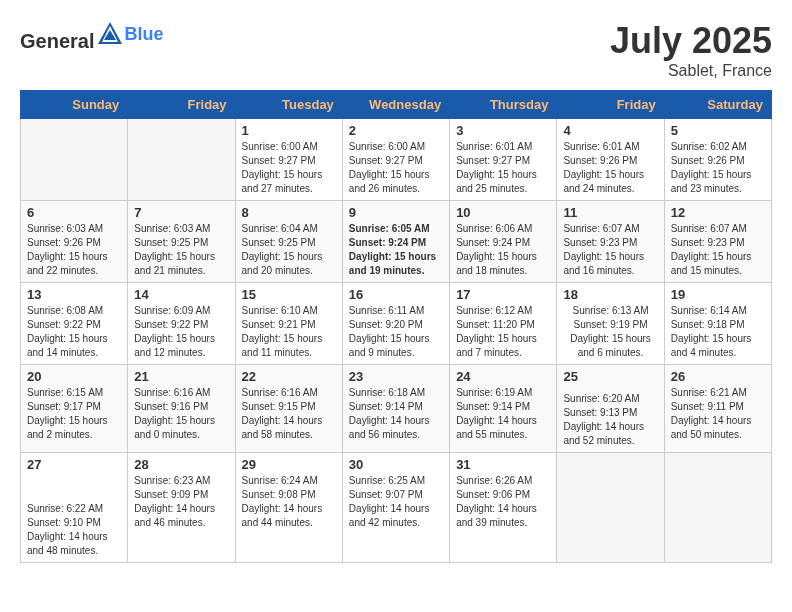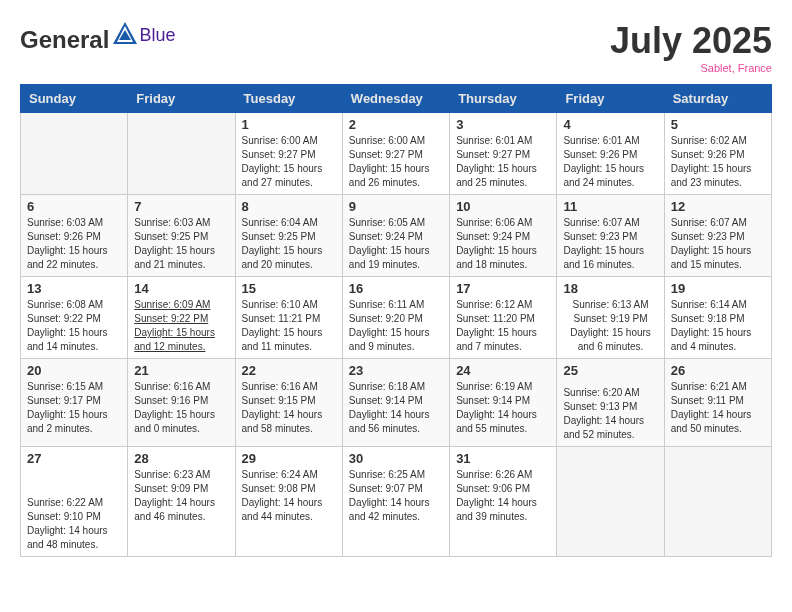--- a/index.html
+++ b/index.html
@@ -27,32 +27,32 @@
     }
     .title-block {
       text-align: right;
     }
     .month-year {
       font-size: 36px;
       font-weight: bold;
       color: #333;
     }
     .location {
-      font-size: 11px;
-      color: #ec4899;
+      font-size: 16px;
+      color: #404040;
     }
     .calendar {
       width: 100%;
       border-collapse: collapse;
       border: 1px solid #ccc;
     }
     .calendar th {
       background-color: #1a5aab;
-      color: #e5e5e5;
-      text-align: left;
+      color: #fdba74;
+      text-align: right;
       padding: 6px 8px;
       font-size: 13px;
       border: 1px solid #1a5aab;
     }
     .calendar td {
       vertical-align: top;
       padding: 4px 6px;
       border: 1px solid #ccc;
       width: 107px;
       min-height: 80px;
@@ -76,28 +76,28 @@
     .empty-cell {
       background: #f5f5f5 !important;
     }
   </style>
 </head>
 <body>
 
 <div class="header">
   <div class="logo">
     <span>
-      <span style="font-size:24px;font-weight:bold;color:#333;">General</span><svg class="logo-icon" viewBox="0 0 28 28" xmlns="http://www.w3.org/2000/svg">
+      <span style="font-size:20px;font-weight:bold;color:#333;">General</span><svg class="logo-icon" viewBox="0 0 28 28" xmlns="http://www.w3.org/2000/svg">
         <polygon points="14,2 26,24 2,24" fill="#1a5aab"></polygon>
         <polygon points="14,6 22,22 6,22" fill="#fff"></polygon>
         <polygon points="14,10 20,20 8,20" fill="#1a5aab"></polygon>
       </svg>
     </span>
     <br>
-    <span style="font-size:18px;font-weight:normal;color:#4c1d95;margin-top:-4px;display:block;">Blue</span>
+    <span style="font-size:18px;font-weight:bold;color:#3b82f6;margin-top:-4px;display:block;">Blue</span>
   </div>
   <div class="title-block">
     <div class="month-year">July 2025</div>
     <div class="location">Sablet, France</div>
   </div>
 </div>
 
 <table class="calendar">
   <thead>
     <tr>
@@ -159,21 +159,21 @@
 Daylight: 15 hours and 21 minutes.</div>
         </td>
         <td>
           <span class="day-number">8</span>
           <div class="day-info" style="white-space: pre-line;">Sunrise: 6:04 AM
 Sunset: 9:25 PM
 Daylight: 15 hours and 20 minutes.</div>
         </td>
         <td>
           <span class="day-number">9</span>
-          <div class="day-info" style="white-space: pre-line;">Sunrise: 6:05 AM
+          <div class="day-info" style="white-space: pre-line; font-weight: bold;">Sunrise: 6:05 AM
 Sunset: 9:24 PM
 Daylight: 15 hours and 19 minutes.</div>
         </td>
         <td>
           <span class="day-number">10</span>
           <div class="day-info" style="white-space: pre-line;">Sunrise: 6:06 AM
 Sunset: 9:24 PM
 Daylight: 15 hours and 18 minutes.</div>
         </td>
         <td>
@@ -191,28 +191,28 @@
       </tr>
       <tr>
         <td>
           <span class="day-number">13</span>
           <div class="day-info" style="white-space: pre-line;">Sunrise: 6:08 AM
 Sunset: 9:22 PM
 Daylight: 15 hours and 14 minutes.</div>
         </td>
         <td>
           <span class="day-number">14</span>
-          <div class="day-info" style="white-space: pre-line; text-decoration: underline;">Sunrise: 6:09 AM
+          <div class="day-info" style="white-space: pre-line;">Sunrise: 6:09 AM
 Sunset: 9:22 PM
 Daylight: 15 hours and 12 minutes.</div>
         </td>
         <td>
           <span class="day-number">15</span>
           <div class="day-info" style="white-space: pre-line;">Sunrise: 6:10 AM
-Sunset: 11:21 PM
+Sunset: 9:21 PM
 Daylight: 15 hours and 11 minutes.</div>
         </td>
         <td>
           <span class="day-number">16</span>
           <div class="day-info" style="white-space: pre-line;">Sunrise: 6:11 AM
 Sunset: 9:20 PM
 Daylight: 15 hours and 9 minutes.</div>
         </td>
         <td>
           <span class="day-number">17</span>

